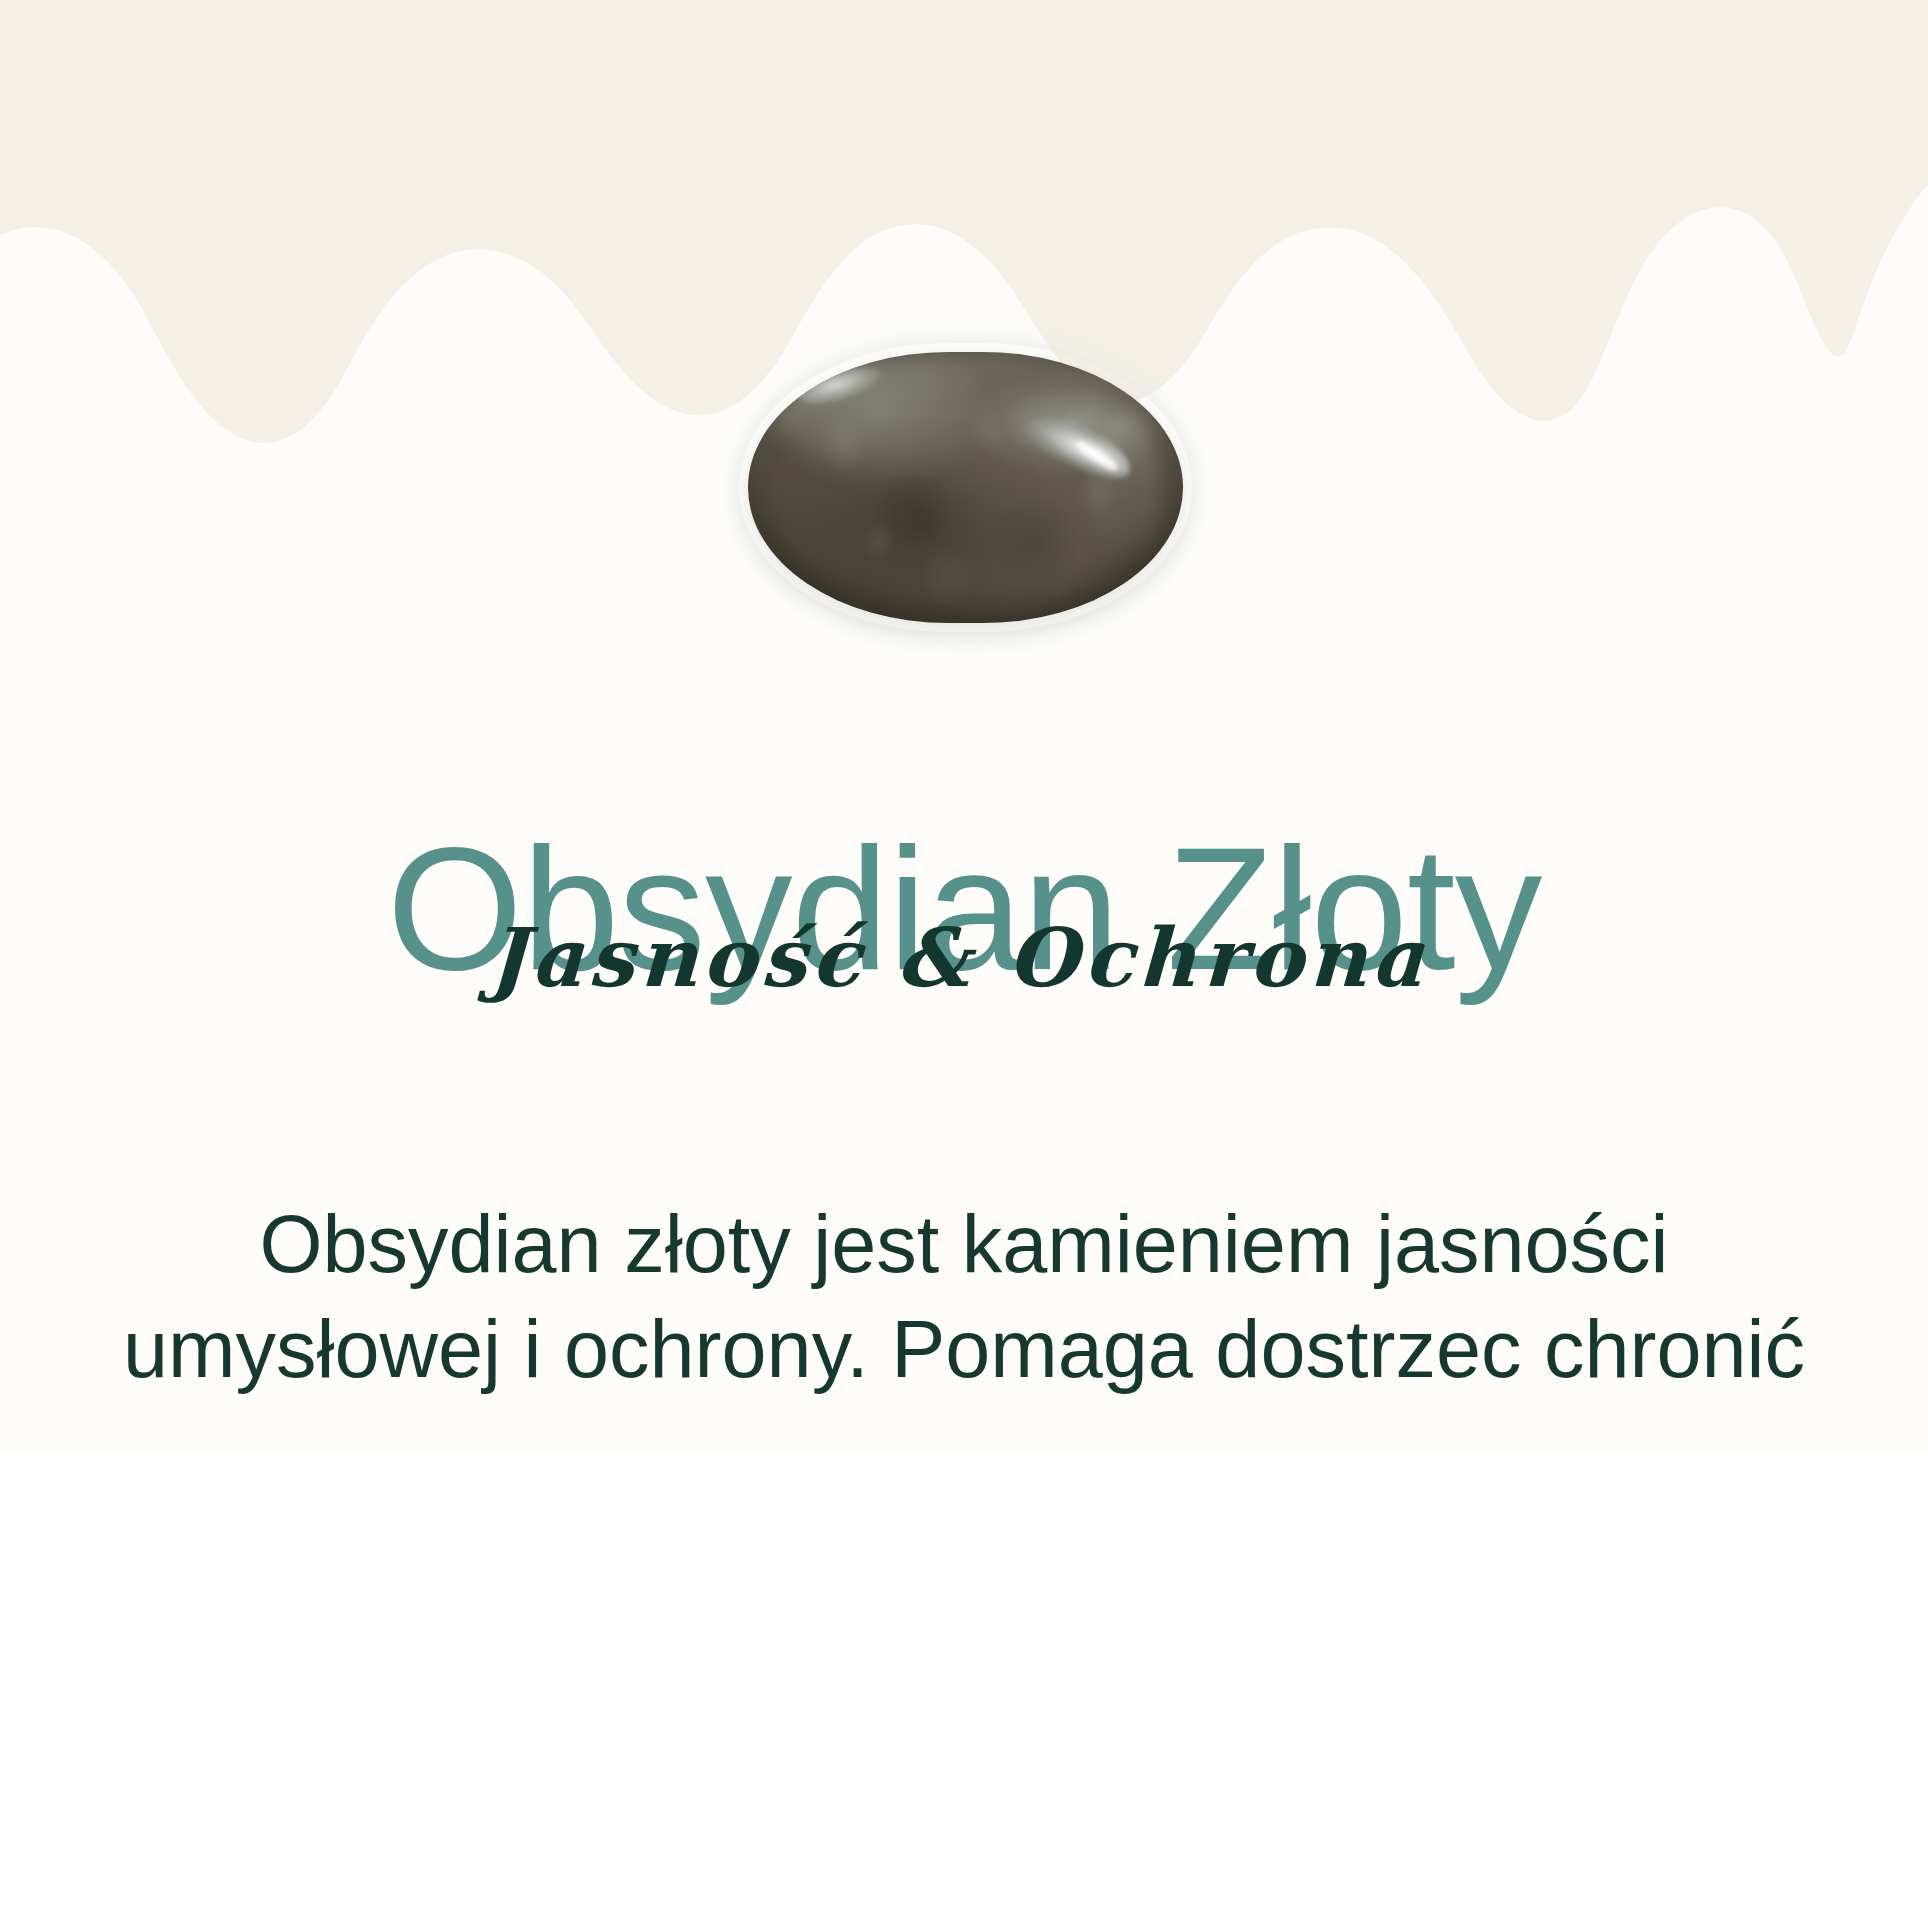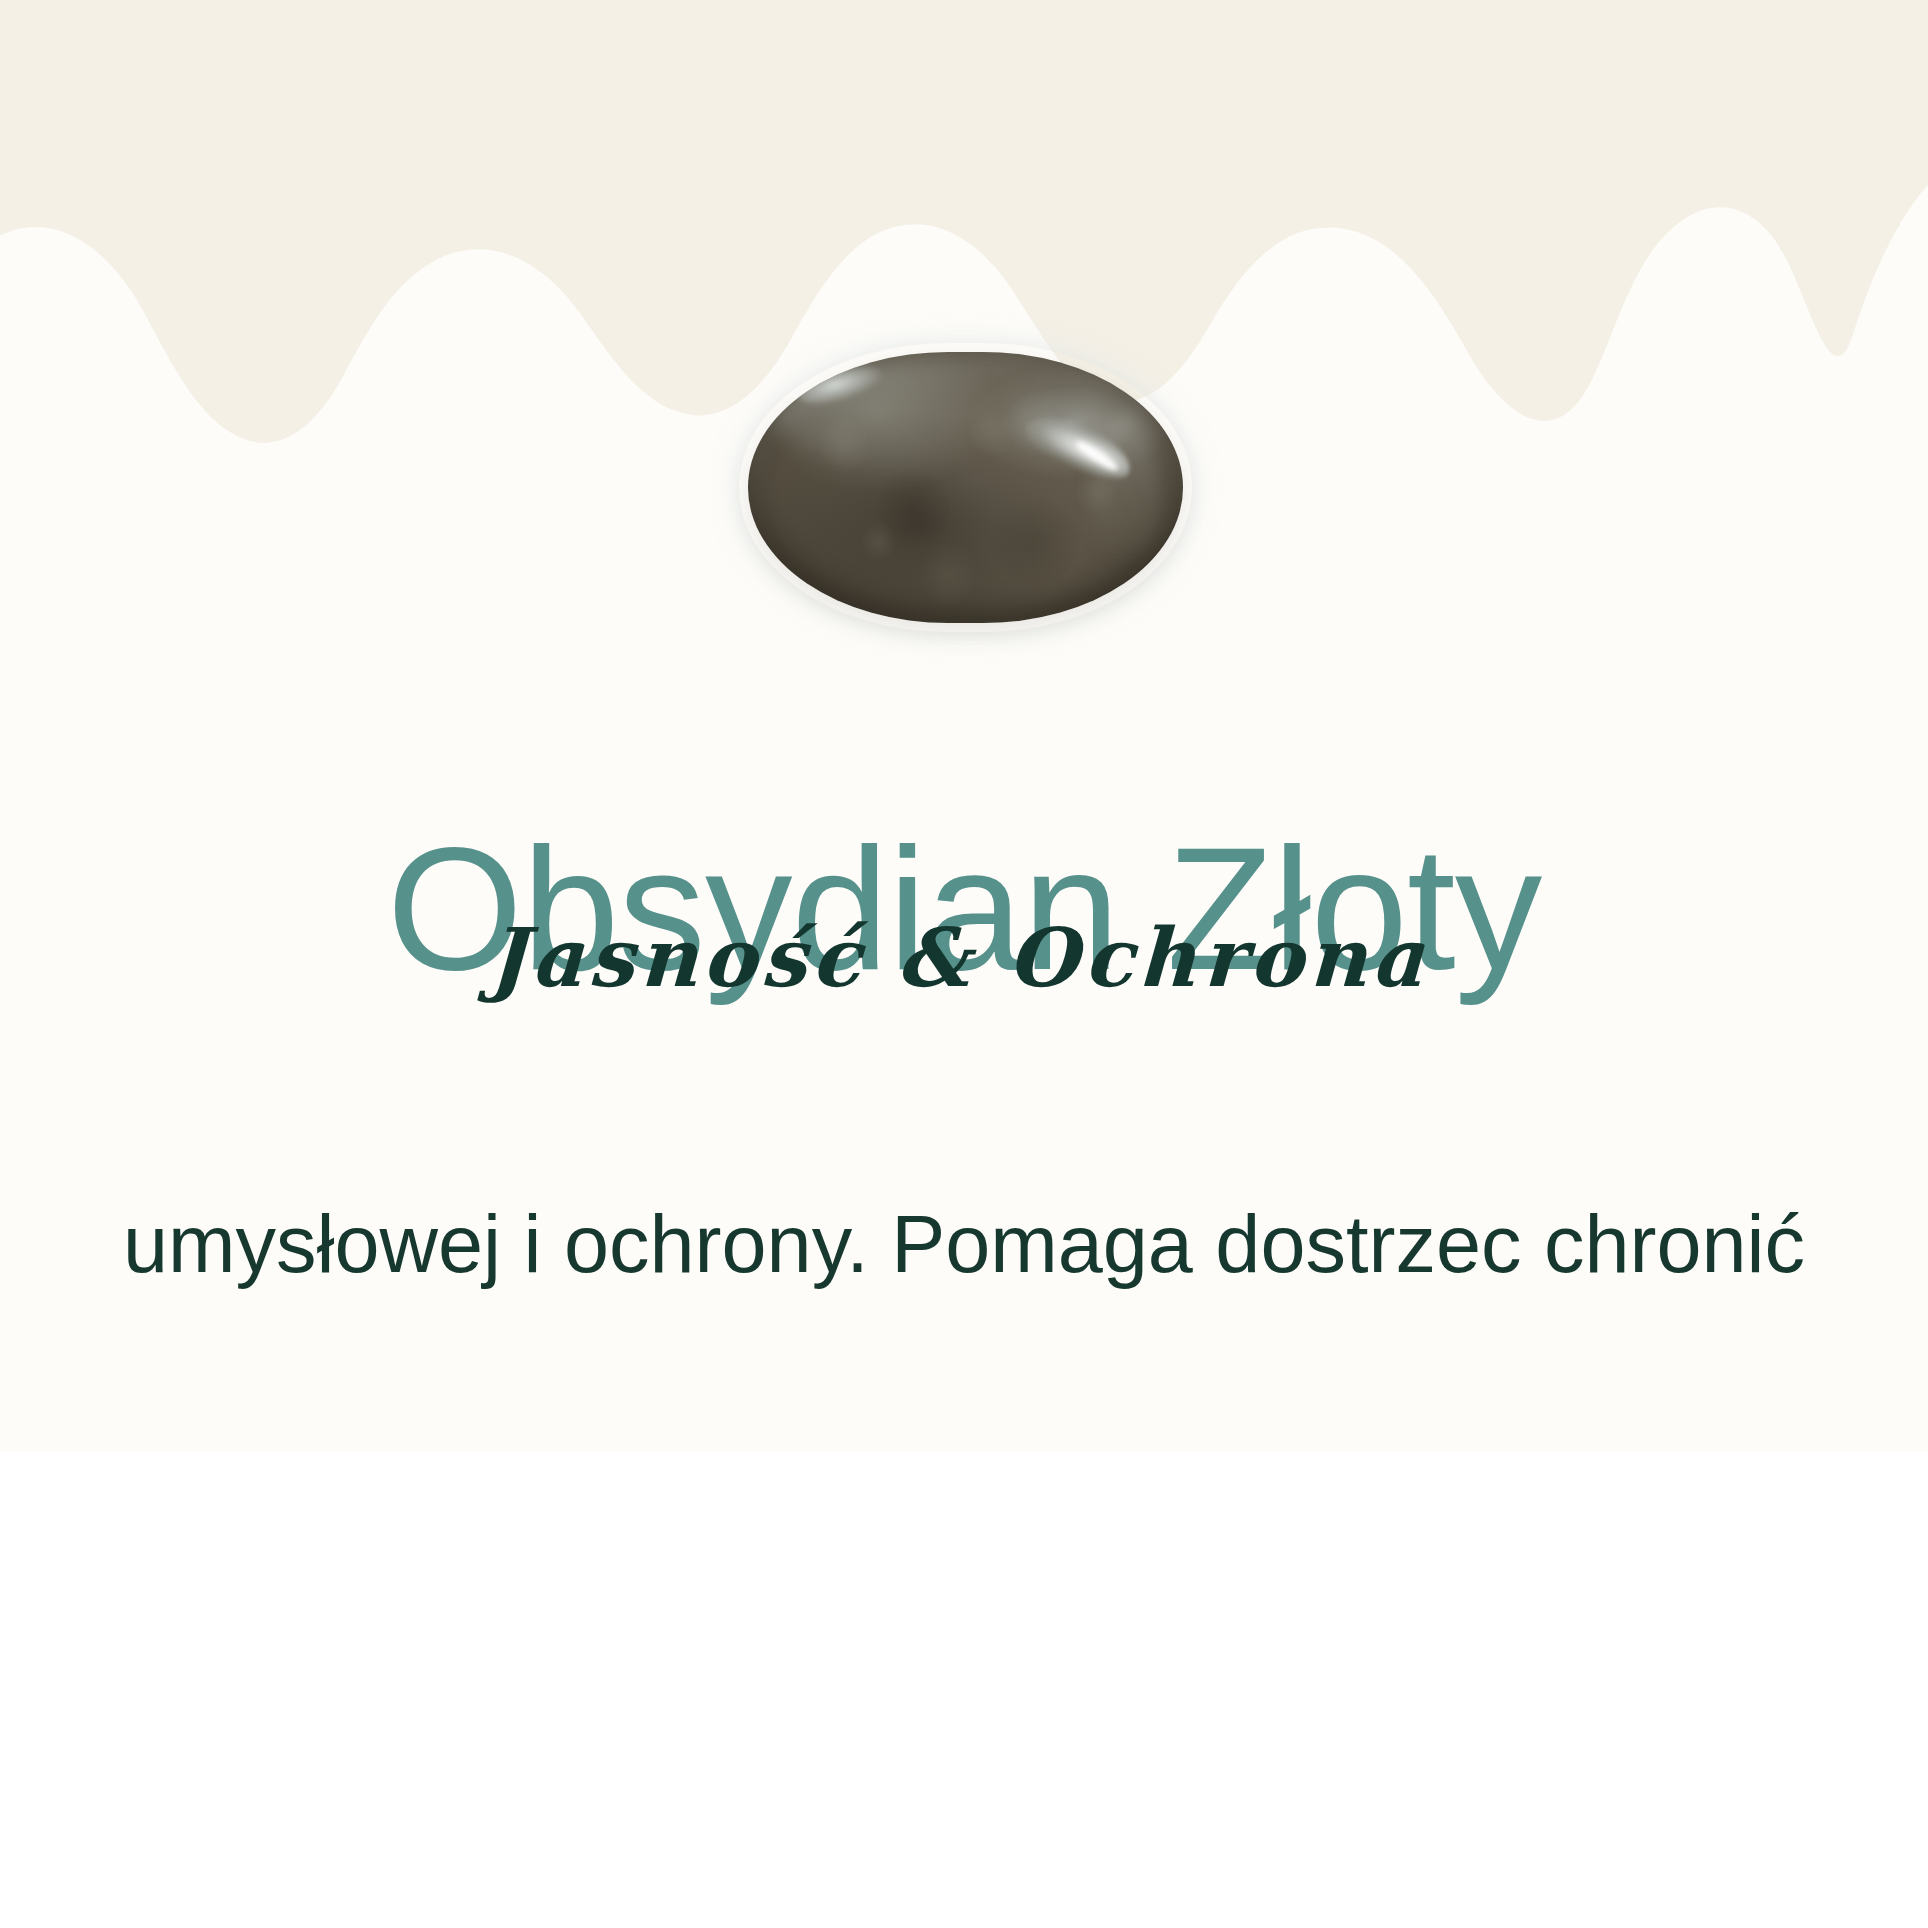--- a/index.html
+++ b/index.html
@@ -273,18 +273,19 @@
     </div>
   </div>
 
   <div id="content">
 
     <h1 id="title">Obsydian Złoty</h1>
 
     <div id="subtitle">Jasność &amp; Ochrona</div>
 
     <p id="body-copy">
+      <span class="line">Obsydian złoty jest kamieniem jasności</span>
       <span class="line">umysłowej i ochrony. Pomaga dostrzec chronić</span>
     </p>
 
   </div>
 </div>
 
 
 </body></html>

